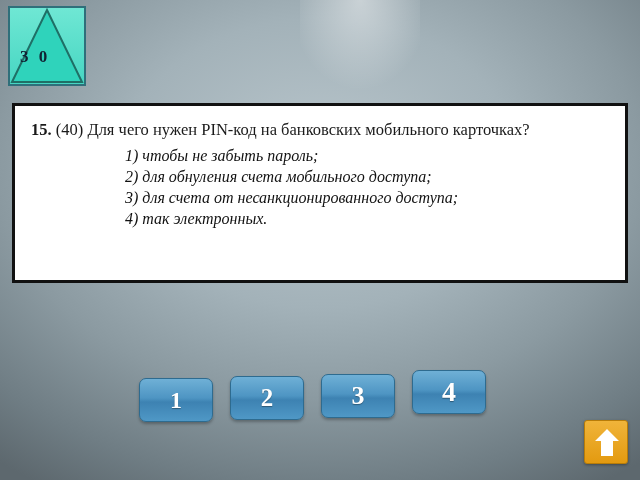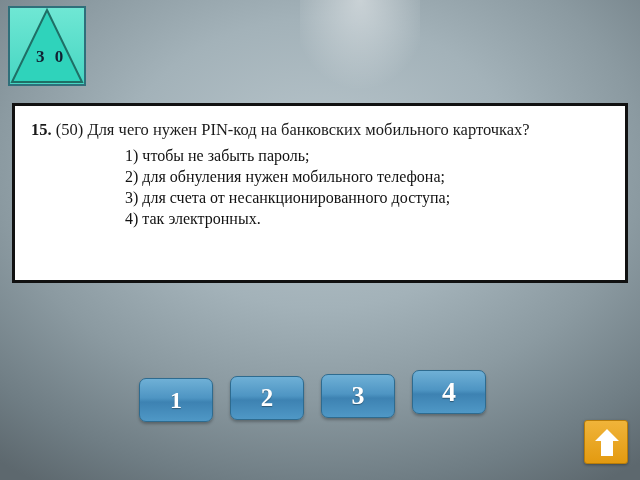--- a/index.html
+++ b/index.html
@@ -43,21 +43,21 @@
     box-sizing: border-box;
   }
   .score-triangle {
     position: absolute;
     left: 0; top: 0;
     width: 74px;
     height: 76px;
   }
   .score-text {
     position: absolute;
-    left: 26px;
+    left: 10px;
     top: 40px;
     font-family: "Liberation Serif", serif;
     font-size: 17px;
     font-weight: 700;
     color: #123;
     letter-spacing: 3px;
     line-height: 1;
   }
 
   
@@ -83,20 +83,21 @@
   .q-number {
     font-weight: 700;
   }
   .q-points {
     font-weight: 400;
   }
   .q-list {
     margin: 4px 0 0 0;
     padding: 0;
     list-style: none;
+    font-style: italic;
   }
   .q-list li {
     font-family: "Liberation Serif", serif;
     font-size: 16px;
     color: #111111;
     line-height: 1.32;
     padding-left: 112px;
     text-indent: -18px;
     white-space: nowrap;
   }
@@ -162,31 +163,31 @@
   <div class="score-badge">
     <svg class="score-triangle" viewBox="0 0 74 76">
       <polygon points="37,2 72,74 2,74" fill="#2fd3bb" stroke="#1f6f66" stroke-width="2"></polygon>
     </svg>
     <div class="score-text">3 0</div>
   </div>
 
   <div class="question-card">
     <p class="q-title">
       <span class="q-number">15.</span>
-      <span class="q-points">(50)</span>
+      <span class="q-points">(40)</span>
       <span>Для чего нужен PIN-код  на банковских мобильного карточках?</span>
     </p>
     <ul class="q-list">
       <li>
         <span class="q-opt-num">1)</span>
         <span>чтобы не забыть пароль;</span>
       </li>
       <li>
         <span class="q-opt-num">2)</span>
-        <span>для обнуления нужен мобильного телефона;</span>
+        <span>для обнуления счета мобильного доступа;</span>
       </li>
       <li>
         <span class="q-opt-num">3)</span>
         <span>для счета от несанкционированного доступа;</span>
       </li>
       <li>
         <span class="q-opt-num">4)</span>
         <span>так электронных.</span>
       </li>
     </ul>

